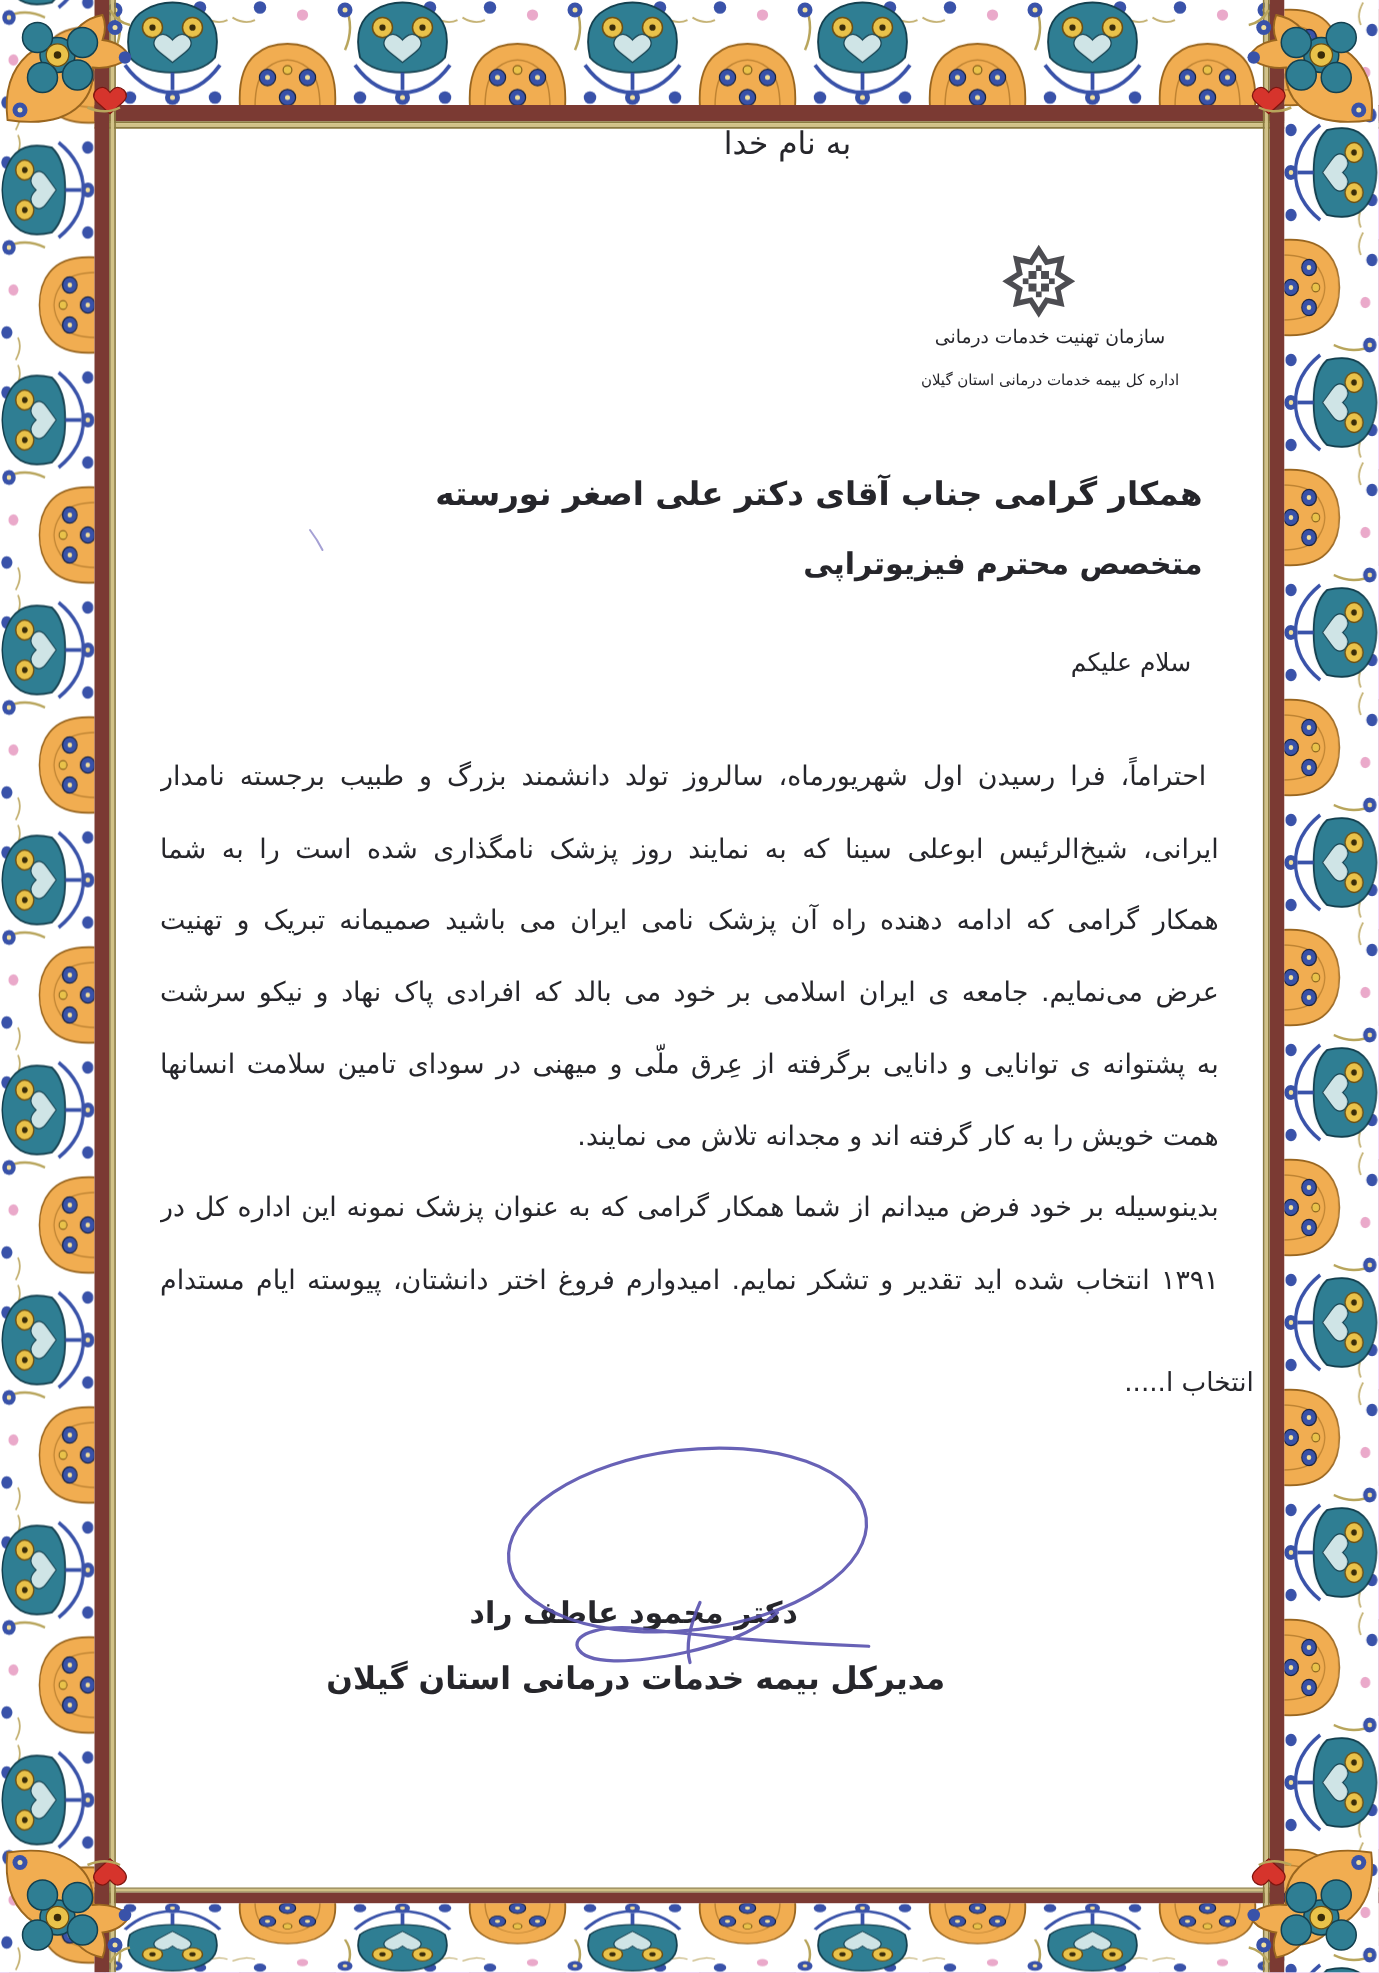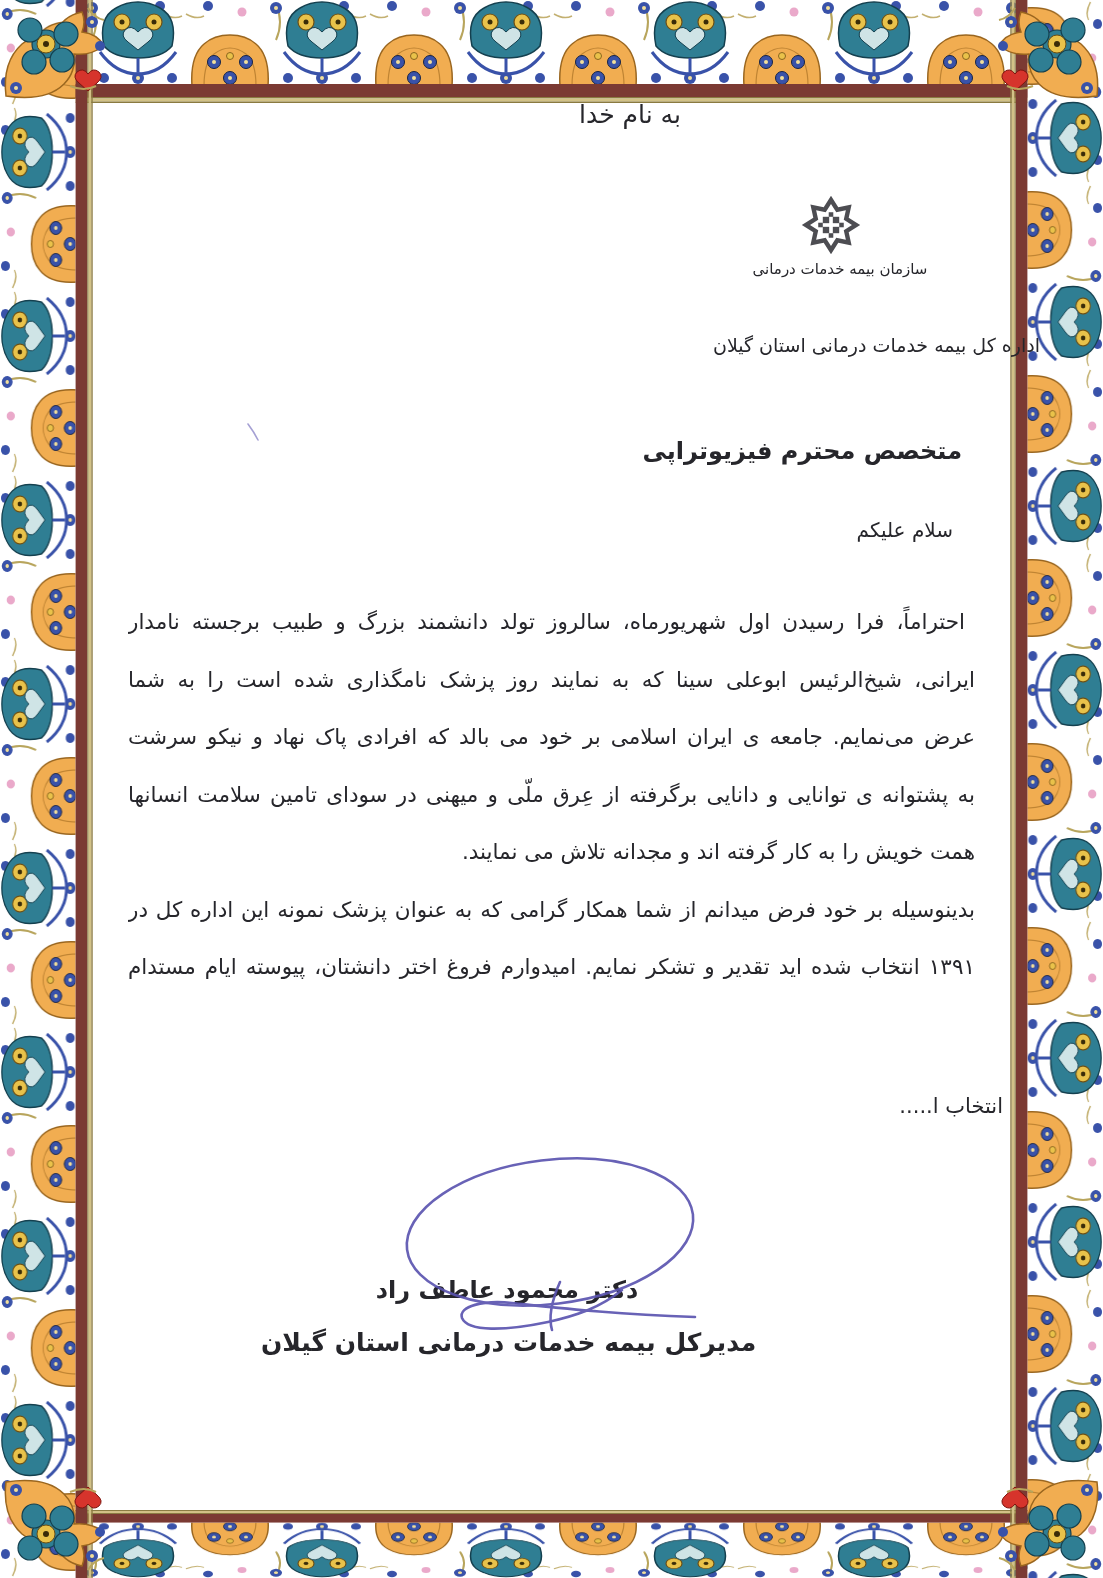--- a/index.html
+++ b/index.html
@@ -7,21 +7,21 @@
     position:relative;width:1103px;height:1578px;background:#d946ef;overflow:hidden;
     font-family:"DejaVu Sans",sans-serif;color:#26262b;direction:rtl;
   }
   .abs{position:absolute;}
   svg{display:block;}
   .border-layer{position:absolute;inset:0;z-index:0;}
   .content{position:absolute;inset:0;z-index:1;}
   .pen-layer{position:absolute;inset:0;z-index:2;pointer-events:none;}
   .bismillah{top:100px;left:480px;width:300px;text-align:center;font-size:25px;font-weight:500;letter-spacing:1px;}
   .org1{top:260px;left:665px;width:350px;text-align:center;font-size:15px;}
-  .org2{top:297px;left:640px;width:400px;font-size:19px;margin-top:37px;}
+  .org2{top:297px;left:640px;width:400px;text-align:center;font-size:12px;}
   .addr1{top:381px;right:141px;font-size:26px;font-weight:bold;}
   .addr2{top:437px;right:141px;font-size:24px;font-weight:bold;}
   .greeting{top:518px;right:150px;font-size:20px;}
   .body-block{top:593px;left:128px;width:847px;}
   .bline{height:57.5px;line-height:57.5px;font-size:21.5px;white-space:nowrap;}
   .bline.j{text-align:justify;text-align-last:justify;white-space:normal;height:57.5px;overflow:hidden;}
   .bline.r{text-align:right;}
   .bline.indent{padding-right:10px;}
   .closing{top:1094px;right:100px;font-size:21px;}
   .sig-wish{top:1222px;left:353px;width:400px;text-align:center;font-size:24px;font-weight:bold;}
@@ -124,30 +124,32 @@
         <rect x="2" y="-9" width="7" height="7"></rect>
         <rect x="-9" y="2" width="7" height="7"></rect>
         <rect x="2" y="2" width="7" height="7"></rect>
         <rect x="-2.5" y="-14" width="5" height="5"></rect>
         <rect x="-2.5" y="9" width="5" height="5"></rect>
         <rect x="-14" y="-2.5" width="5" height="5"></rect>
         <rect x="9" y="-2.5" width="5" height="5"></rect>
       </g>
     </svg>
 
-    <div class="abs org1">سازمان بیمه خدمات درمانی</div>
+    <div class="abs org1">سازمان تهنیت خدمات درمانی</div>
     <div class="abs org2">اداره کل بیمه خدمات درمانی استان گیلان</div>
 
+    <div class="abs addr1">همکار گرامی جناب آقای دکتر علی اصغر نورسته</div>
     <div class="abs addr2">متخصص محترم فیزیوتراپی</div>
 
     <div class="abs greeting">سلام علیکم</div>
 
     <div class="abs body-block">
       <div class="bline j indent">احتراماً، فرا رسیدن اول شهریورماه، سالروز تولد دانشمند بزرگ و طبیب برجسته نامدار</div>
       <div class="bline j">ایرانی، شیخ‌الرئیس ابوعلی سینا که به نمایند روز پزشک نامگذاری شده است را به شما</div>
+      <div class="bline j">همکار گرامی که ادامه دهنده راه آن پزشک نامی ایران می باشید صمیمانه تبریک و تهنیت</div>
       <div class="bline j">عرض می‌نمایم. جامعه ی ایران اسلامی بر خود می بالد که افرادی پاک نهاد و نیکو سرشت</div>
       <div class="bline j">به پشتوانه ی توانایی و دانایی برگرفته از عِرق ملّی و میهنی در سودای تامین سلامت انسانها</div>
       <div class="bline r">همت خویش را به کار گرفته اند و مجدانه تلاش می نمایند.</div>
       <div class="bline j">بدینوسیله بر خود فرض میدانم از شما همکار گرامی که به عنوان پزشک نمونه این اداره کل در سال</div>
       <div class="bline j">۱۳۹۱ انتخاب شده اید تقدیر و تشکر نمایم. امیدوارم فروغ اختر دانشتان، پیوسته ایام مستدام باشد.</div>
     </div>
 
     <div class="abs closing">انتخاب ا.....</div>
 
     <div class="abs sig-name">دکتر محمود عاطف راد</div>

